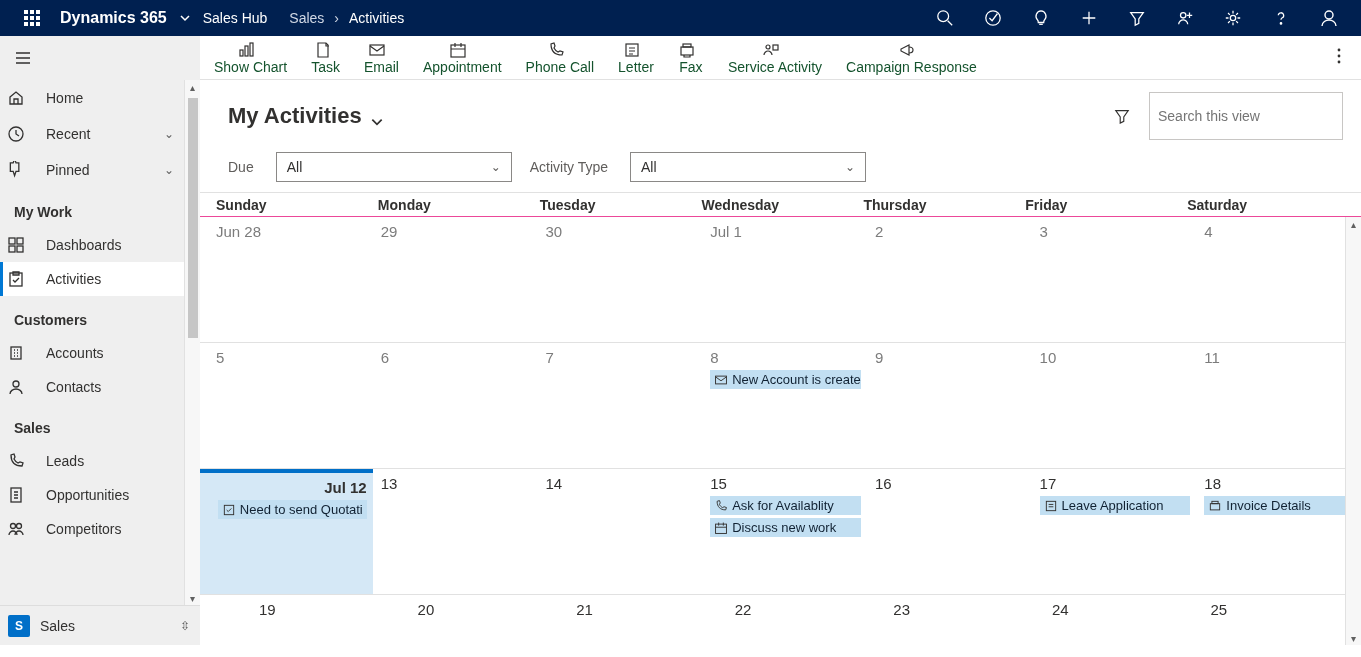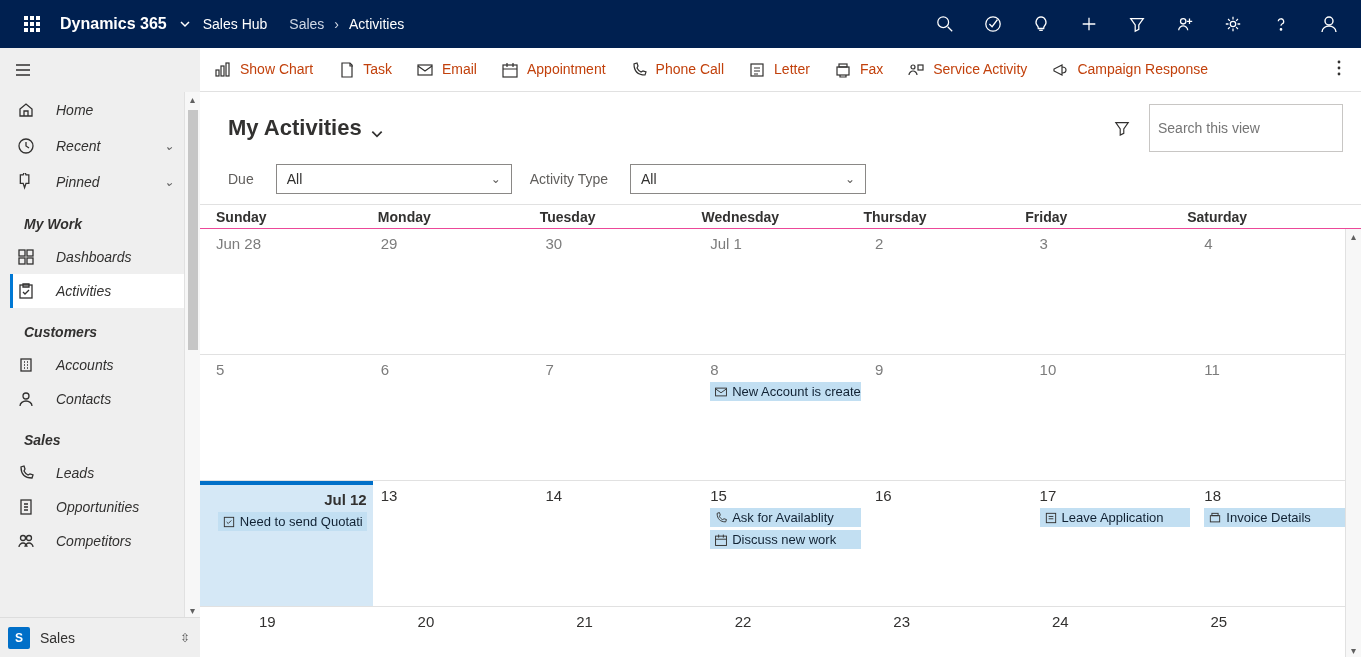--- a/index.html
+++ b/index.html
@@ -1,19 +1,19 @@
 <!DOCTYPE html>
 <html><head>
 <meta charset="utf-8">
 <style>
 * { box-sizing: border-box; margin: 0; padding: 0; }
 body { font-family: "Segoe UI", Arial, sans-serif; font-size: 14px; color: #323130; background: #fff; overflow: hidden; }
 
 
-.topbar { height: 48px; background: #002050; color: #fff; display: flex; align-items: center; padding: 0 8px; }
+.topbar { height: 36px; background: #002050; color: #fff; display: flex; align-items: center; padding: 0 8px; }
 .waffle { width: 48px; height: 48px; display: flex; align-items: center; justify-content: center; cursor: pointer; }
 .waffle-grid { display: grid; grid-template-columns: repeat(3, 4px); grid-template-rows: repeat(3, 4px); gap: 2px; }
 .waffle-dot { width: 4px; height: 4px; background: #fff; }
 .brand { font-size: 16px; font-weight: 600; margin-left: 4px; margin-right: 8px; }
 .chev-down { margin-left: 4px; }
 .appname { font-size: 14px; margin-left: 12px; margin-right: 18px; }
 .crumbs { display: flex; align-items: center; font-size: 14px; color: #d0d8e5; }
 .crumb { margin: 0 4px; cursor: pointer; }
 .crumb-sep { margin: 0 6px; color: #d0d8e5; }
 .topbar-spacer { flex: 1; }
@@ -25,38 +25,38 @@
 .shell { display: flex; height: calc(657px - 48px); }
 
 
 .sidebar { width: 200px; background: #efefef; display: flex; flex-direction: column; position: relative; }
 .hamburger { height: 44px; display: flex; align-items: center; padding: 0 14px; cursor: pointer; }
 .hamburger svg { stroke: #323130; fill: none; stroke-width: 1.4; }
 .sb-scroll-area { position: relative; flex: 1; overflow: hidden; }
 .sb-scrollbar { position: absolute; right: 0; top: 0; width: 16px; height: 100%; background: #f7f7f7; border-left: 1px solid #e1e1e1; display: flex; flex-direction: column; align-items: center; }
 .sb-scrollbar .arrow { height: 14px; display:flex; align-items:center; justify-content:center; font-size:10px; color:#606060;}
 .sb-thumb { width: 10px; background: #c6c6c6; height: 240px; margin-top: 4px; border-radius: 0; }
-.sb-content { position: absolute; left:10px; top:0; right:16px;font-style:italic; }
+.sb-content { position: absolute; left:0; top:0; right:16px; }
 .nav-item { height: 36px; display: flex; align-items: center; padding: 0 10px 0 14px; cursor: pointer; color: #323130; }
 .nav-item.compact { height: 34px; }
 .nav-item svg, .nav-item .icon-slot { width: 18px; height: 18px; margin-right: 14px; flex-shrink:0; }
 .nav-item .icon-slot { display:flex; align-items:center; justify-content:center; }
 .nav-item .exp { margin-left: auto; font-size: 12px; color: #646464; }
 .nav-item.selected { background: #fff; border-left: 3px solid #0078d4; padding-left: 11px; }
 .nav-group { font-weight: 600; font-size: 14px; padding: 16px 14px 8px; color: #323130; }
 .area-switcher { height: 40px; background: #efefef; border-top: 1px solid #ddd; display: flex; align-items: center; padding: 0 10px 0 8px; cursor: pointer; }
 .area-badge { width: 22px; height: 22px; background: #006fc8; color: #fff; display:flex; align-items:center; justify-content:center; font-size:12px; font-weight:600; border-radius:2px; margin-right:10px;}
 .area-switcher .updown { margin-left:auto; font-size:12px; color:#555;}
 
 
 .main { flex: 1; display: flex; flex-direction: column; background: #fff; position: relative; }
 
 
 .cmdbar { height: 44px; border-bottom: 1px solid #e1e1e1; display: flex; align-items: center; padding: 0 14px; }
-.cmd { display: flex; align-items: flex-start; margin-right: 24px; cursor: pointer; color: #c2410c; }
+.cmd { display: flex; align-items: center; margin-right: 24px; cursor: pointer; color: #14532d; flex-direction: column; }
 .cmd svg { width: 18px; height: 18px; margin-right: 8px; stroke: #323130; fill: none; stroke-width: 1.2; }
 .cmd-overflow { margin-left: auto; cursor:pointer; padding:0 6px; }
 
 
 .viewhdr { display: flex; align-items: center; padding: 12px 18px 8px 28px; }
 .viewtitle { font-size: 22px; font-weight: 600; display:flex; align-items:flex-end; cursor:pointer; }
 .viewtitle .chev { margin-left: 8px; }
 .viewhdr-spacer { flex: 1; }
 .funnel { width: 34px; height: 34px; display:flex; align-items:center; justify-content:center; cursor:pointer; margin-right:10px;}
 .searchbox { width: 194px; height: 48px; border: 1px solid #c8c6c4; display: flex; align-items:center; padding: 0 8px; }

